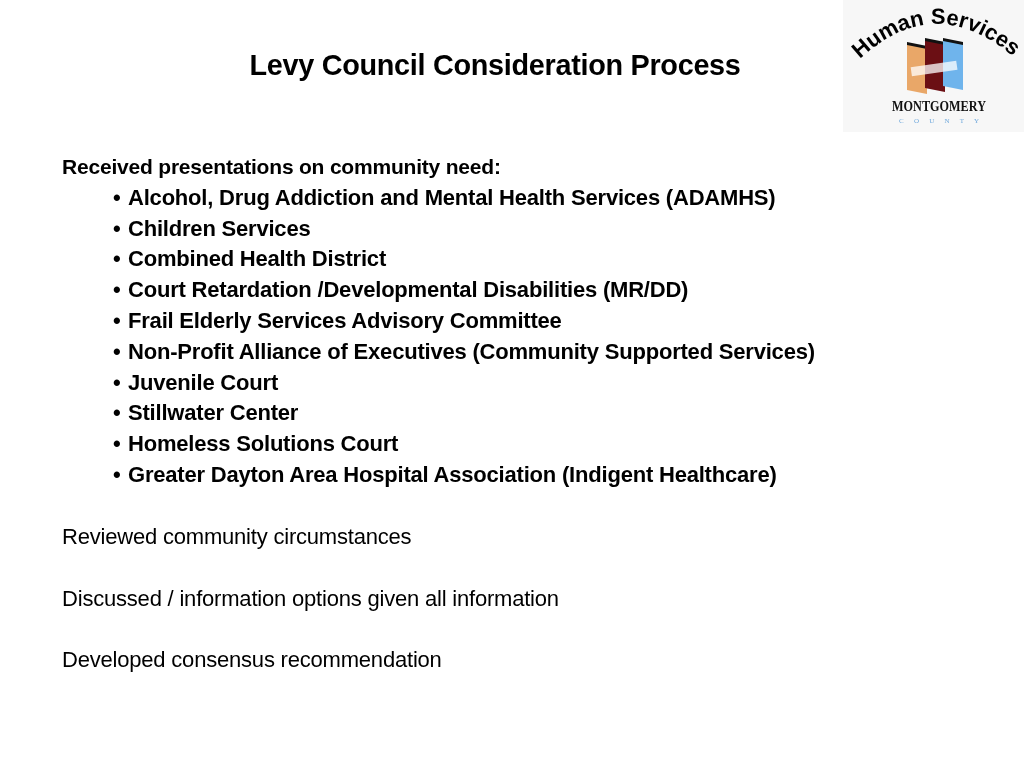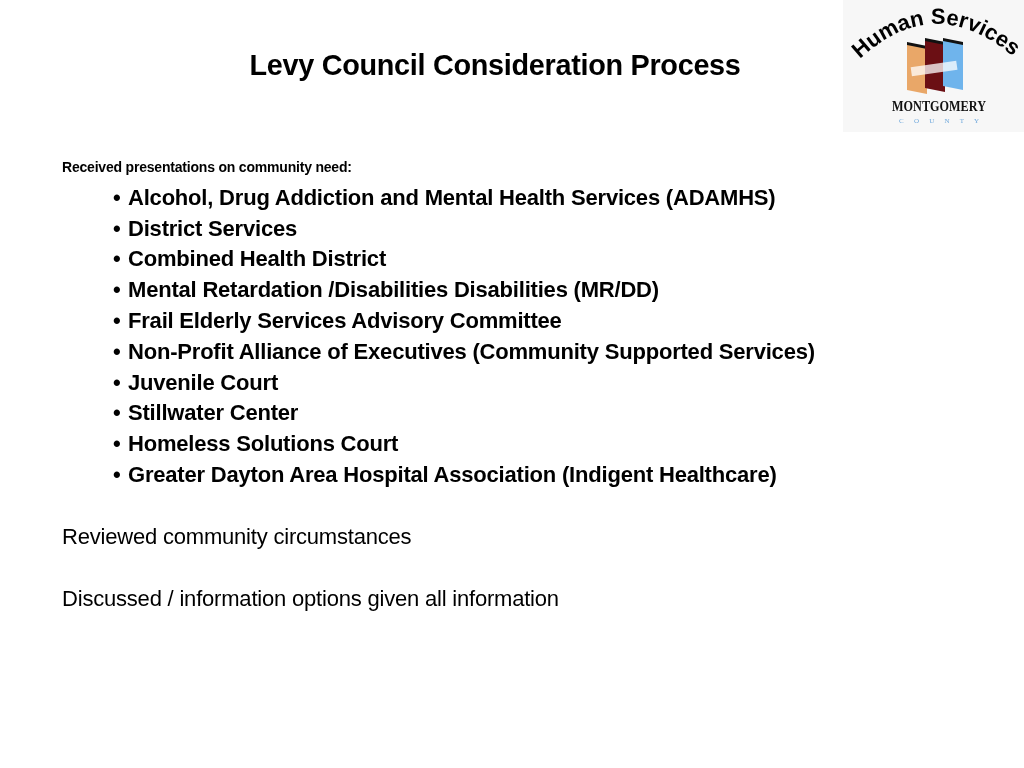--- a/index.html
+++ b/index.html
@@ -35,21 +35,21 @@
       height: 132px;
       background: #f7f7f7;
     }
     .content {
       position: absolute;
       left: 62px;
       top: 152px;
       width: 920px;
     }
     .line {
-      font-size: 14px;
+      font-size: 21px;
       font-weight: bold;
       line-height: 30.8px;
       white-space: nowrap;
       letter-spacing: -0.2px;
     }
     .bullets {
       margin: 0;
       padding: 0;
       list-style: none;
     }
@@ -99,25 +99,26 @@
     </g>
     <text x="96" y="111" text-anchor="middle" font-family="Liberation Serif, serif" font-weight="bold" font-size="15" fill="#111" textLength="94" lengthAdjust="spacingAndGlyphs">MONTGOMERY</text>
     <text x="96" y="123" text-anchor="middle" font-family="Liberation Serif, serif" font-size="7" fill="#6fa8dc" textLength="80" lengthAdjust="spacing">C O U N T Y</text>
   </svg>
 </div>
 
 <div class="content">
   <div class="line">Received presentations on community need:</div>
   <ul class="bullets">
     <li class="bullet-item"><span class="bullet-dot">•</span><span>Alcohol, Drug Addiction and Mental Health Services (ADAMHS)</span></li>
-    <li class="bullet-item"><span class="bullet-dot">•</span><span>District Services</span></li>
+    <li class="bullet-item"><span class="bullet-dot">•</span><span>Children Services</span></li>
     <li class="bullet-item"><span class="bullet-dot">•</span><span>Combined Health District</span></li>
-    <li class="bullet-item"><span class="bullet-dot">•</span><span>Mental Retardation /Disabilities Disabilities (MR/DD)</span></li>
+    <li class="bullet-item"><span class="bullet-dot">•</span><span>Court Retardation /Developmental Disabilities (MR/DD)</span></li>
     <li class="bullet-item"><span class="bullet-dot">•</span><span>Frail Elderly Services Advisory Committee</span></li>
     <li class="bullet-item"><span class="bullet-dot">•</span><span>Non-Profit Alliance of Executives (Community Supported Services)</span></li>
     <li class="bullet-item"><span class="bullet-dot">•</span><span>Juvenile Court</span></li>
     <li class="bullet-item"><span class="bullet-dot">•</span><span>Stillwater Center</span></li>
     <li class="bullet-item"><span class="bullet-dot">•</span><span>Homeless Solutions Court</span></li>
     <li class="bullet-item"><span class="bullet-dot">•</span><span>Greater Dayton Area Hospital Association (Indigent Healthcare)</span></li>
   </ul>
   <div class="step">Reviewed community circumstances</div>
   <div class="step">Discussed / information options given all information</div>
+  <div class="step">Developed consensus recommendation</div>
 </div>
 
 </body></html>

